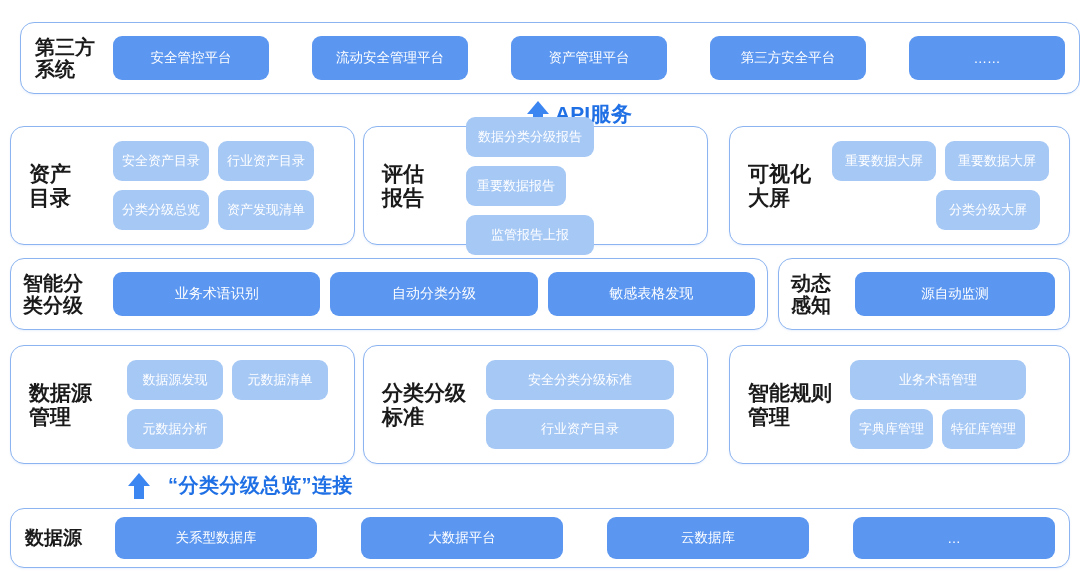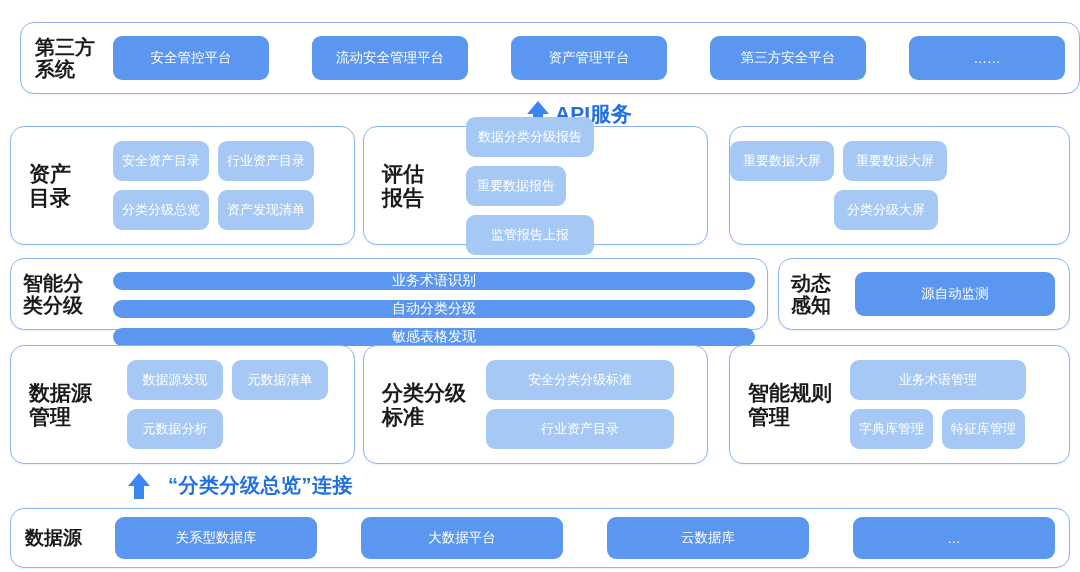--- a/index.html
+++ b/index.html
@@ -95,21 +95,21 @@
   #panel-visual-screen .chip-w2{width:104px;}
   #panel-visual-screen .chip-w3{width:104px;margin-left:104px;}
 
   
   .r3{top:258px;height:72px;}
   #panel-smart-classify{left:10px;width:758px;padding-right:12px;}
   #panel-dynamic-sense{left:778px;width:292px;padding-right:14px;}
   .r3 .panel-title{font-size:20px;margin:0 10px 0 12px;}
   #panel-smart-classify .panel-title{width:80px;}
   #panel-dynamic-sense .panel-title{width:54px;}
-  .r3 .chips{gap:10px;height:44px;flex-wrap:nowrap;flex-direction:column;}
+  .r3 .chips{gap:10px;height:44px;flex-wrap:nowrap;}
   #panel-smart-classify .chip{flex:1 1 0;height:44px;font-size:14px;}
   #panel-dynamic-sense .chip{flex:1 1 0;height:44px;font-size:13.5px;}
 
   
   .r4{top:345px;height:119px;}
   #panel-ds-mgmt{left:10px;width:345px;}
   #panel-grade-standard{left:363px;width:345px;}
   #panel-rule-mgmt{left:729px;width:341px;}
   .r4 .panel-title{font-size:21px;margin:0 12px 0 18px;}
   #panel-ds-mgmt .panel-title{width:86px;}
@@ -171,20 +171,22 @@
     <div class="panel-title">评估
 报告</div>
     <div class="chips">
       <div class="chip light chip-w1">数据分类分级报告</div>
       <div class="chip light chip-w2">重要数据报告</div>
       <div class="chip light chip-w1">监管报告上报</div>
     </div>
   </div>
 
   <div class="panel r2" id="panel-visual-screen">
+    <div class="panel-title">可视化
+大屏</div>
     <div class="chips">
       <div class="chip light chip-w1">重要数据大屏</div>
       <div class="chip light chip-w2">重要数据大屏</div>
       <div class="chip light chip-w3">分类分级大屏</div>
     </div>
   </div>
 
   <div class="panel r3" id="panel-smart-classify">
     <div class="panel-title">智能分
 类分级</div>

